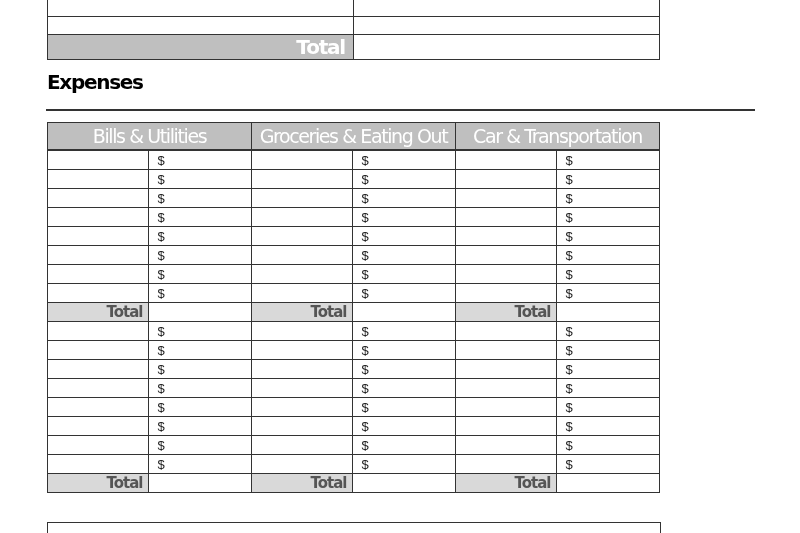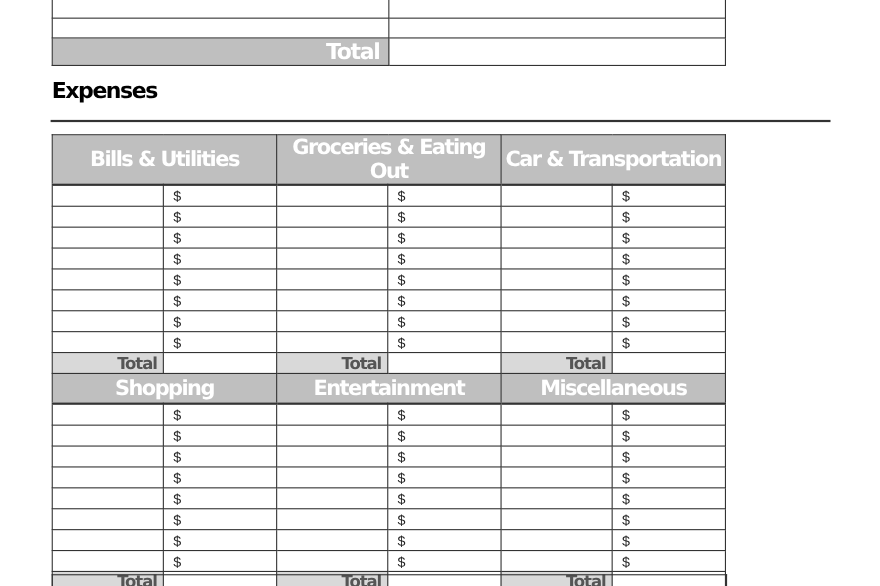--- a/index.html
+++ b/index.html
@@ -6,21 +6,21 @@
   body { width: 800px; height: 533px; position: relative; overflow: hidden; font-family: "Liberation Sans", sans-serif; }
   .income-table { position: absolute; left: 47px; top: -2px; width: 613px; border-collapse: collapse; }
   .income-table td { border: 1px solid #333; height: 17px; padding: 0; }
   .income-table td.lbl { width: 305px; }
   .income-table tr.total td { height: 24px; }
   .income-table td.total-label { background: #bfbfbf; color: #ffffff; text-align: right; font-weight: bold; font-size: 20px; font-family: "DejaVu Sans", sans-serif; letter-spacing: -1.2px; padding-right: 8px; transform-origin: right; }
   .section-title { position: absolute; left: 47px; top: 70px; font-size: 20px; font-weight: bold; font-family: "DejaVu Sans", sans-serif; letter-spacing: -1.3px; color: #000; }
   .section-rule { position: absolute; left: 46px; top: 109px; width: 709px; height: 0; border-top: 2px solid #333; }
   .exp-table { position: absolute; left: 47px; top: 122px; width: 613px; border-collapse: collapse; table-layout: fixed; }
   .exp-table td { border: 1px solid #333; height: 18px; padding: 0; font-size: 14px; }
-  .exp-table td.cat-header { background: #bfbfbf; color: #ffffff; text-align: center; font-weight: bold; font-size: 19px; font-family: "DejaVu Sans", sans-serif; letter-spacing: -1.4px; height: 26px; border-bottom: 2px solid #333; }
+  .exp-table td.cat-header { background: #bfbfbf; color: #ffffff; text-align: center; font-weight: normal; font-size: 19px; font-family: "DejaVu Sans", sans-serif; letter-spacing: -1.4px; height: 26px; border-bottom: 2px solid #333; }
   .exp-table td.dollar { padding-left: 8px; color: #222; font-size: 13px; }
   .exp-table td.tlabel { background: #d9d9d9; color: #555; text-align: right; font-weight: bold; font-size: 15px; font-family: "DejaVu Sans", sans-serif; letter-spacing: -1px; padding-right: 6px; }
   .exp-table .col-a { width: 101px; }
   .exp-table .col-b { width: 102px; }
   .bottom-edge { position: absolute; left: 47px; top: 522px; width: 612px; height: 14px; border-left: 1px solid #333; border-right: 1px solid #333; border-top: 1px solid #333; }
 </style>
 </head>
 <body>
 
 <table class="income-table">
@@ -125,25 +125,20 @@
       <tr>
         <td class="tlabel">Total</td>
         <td></td>
         <td class="tlabel">Total</td>
         <td></td>
         <td class="tlabel">Total</td>
         <td></td>
       </tr>
     </tbody>
   <tbody id="block2">
-    <tr>
-      <td colspan="2" class="cat-header">Shopping</td>
-      <td colspan="2" class="cat-header">Entertainment</td>
-      <td colspan="2" class="cat-header">Miscellaneous</td>
-    </tr>
   <tr>
         <td></td>
         <td class="dollar">$</td>
         <td></td>
         <td class="dollar">$</td>
         <td></td>
         <td class="dollar">$</td>
       </tr>
       <tr>
         <td></td>

